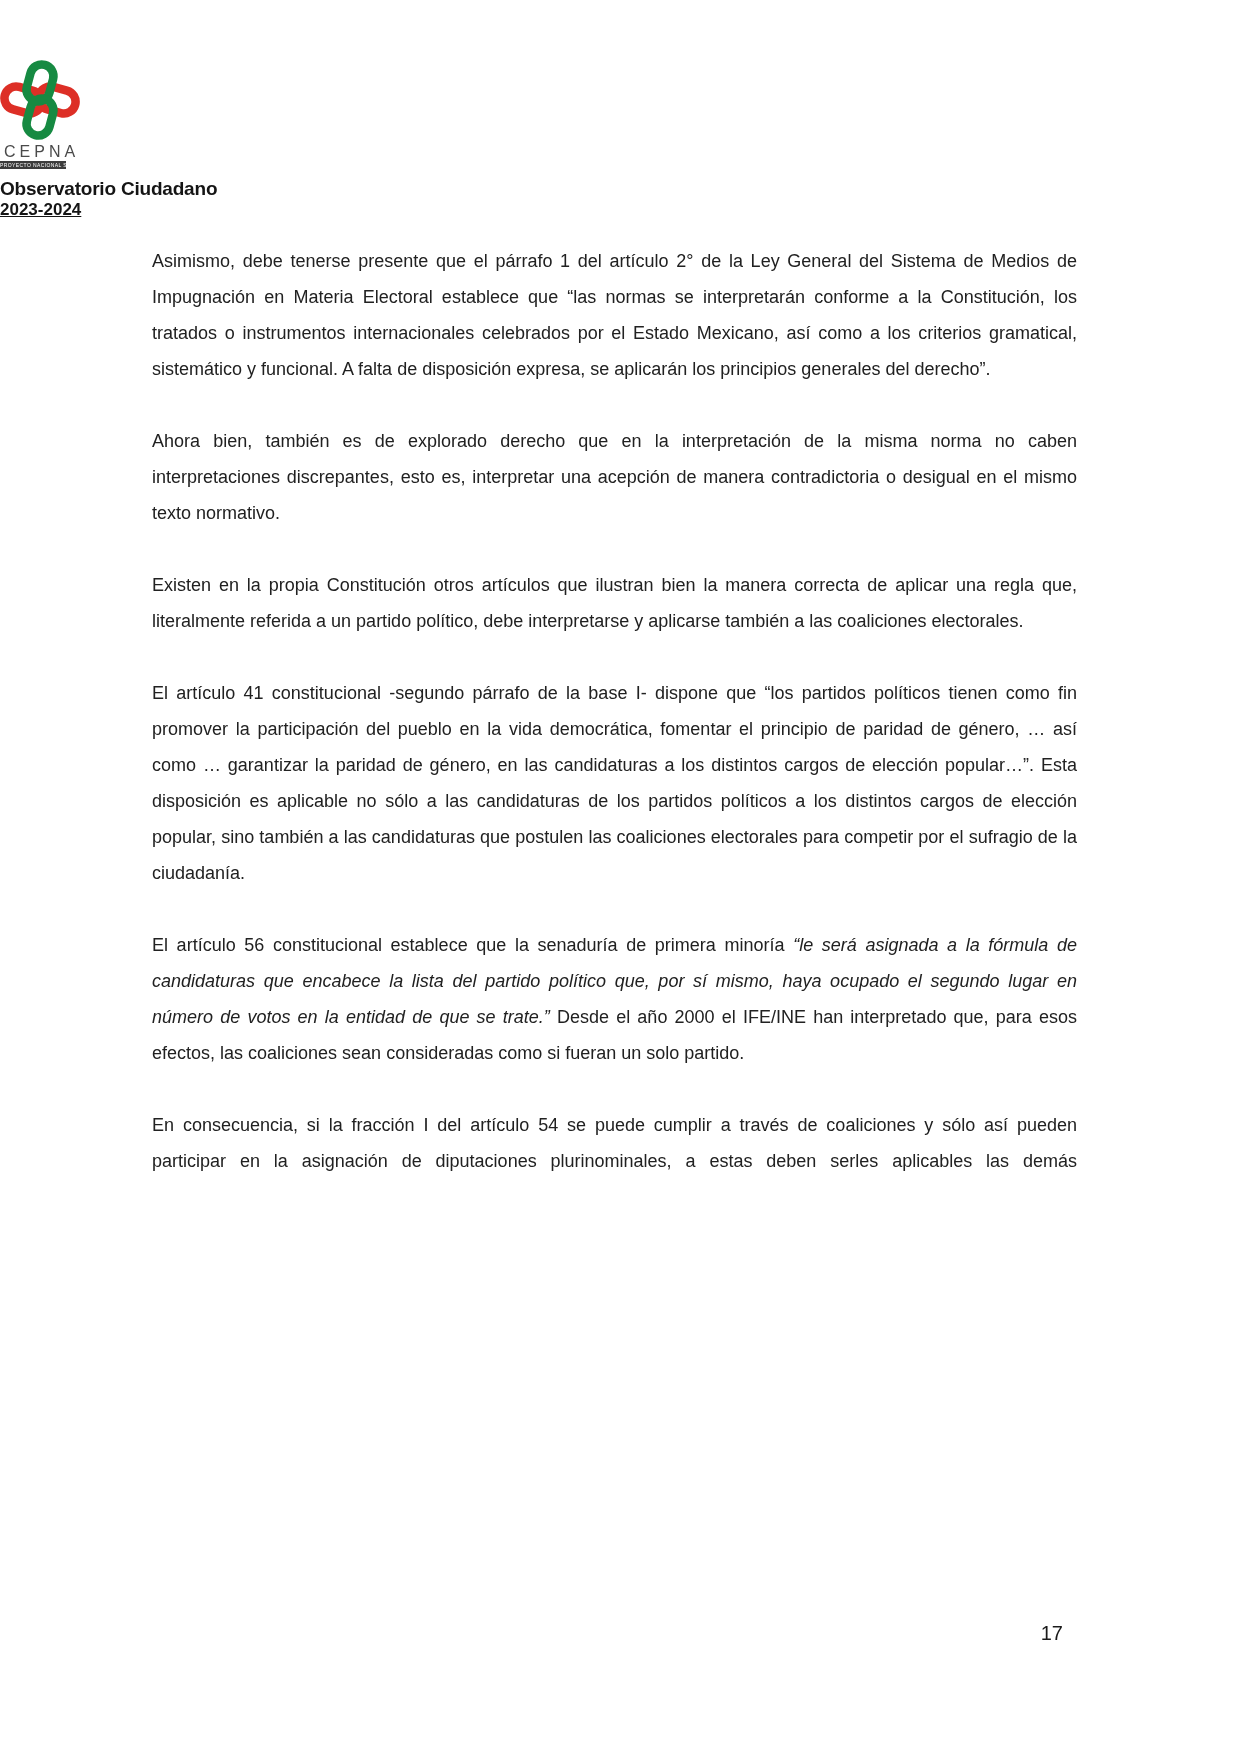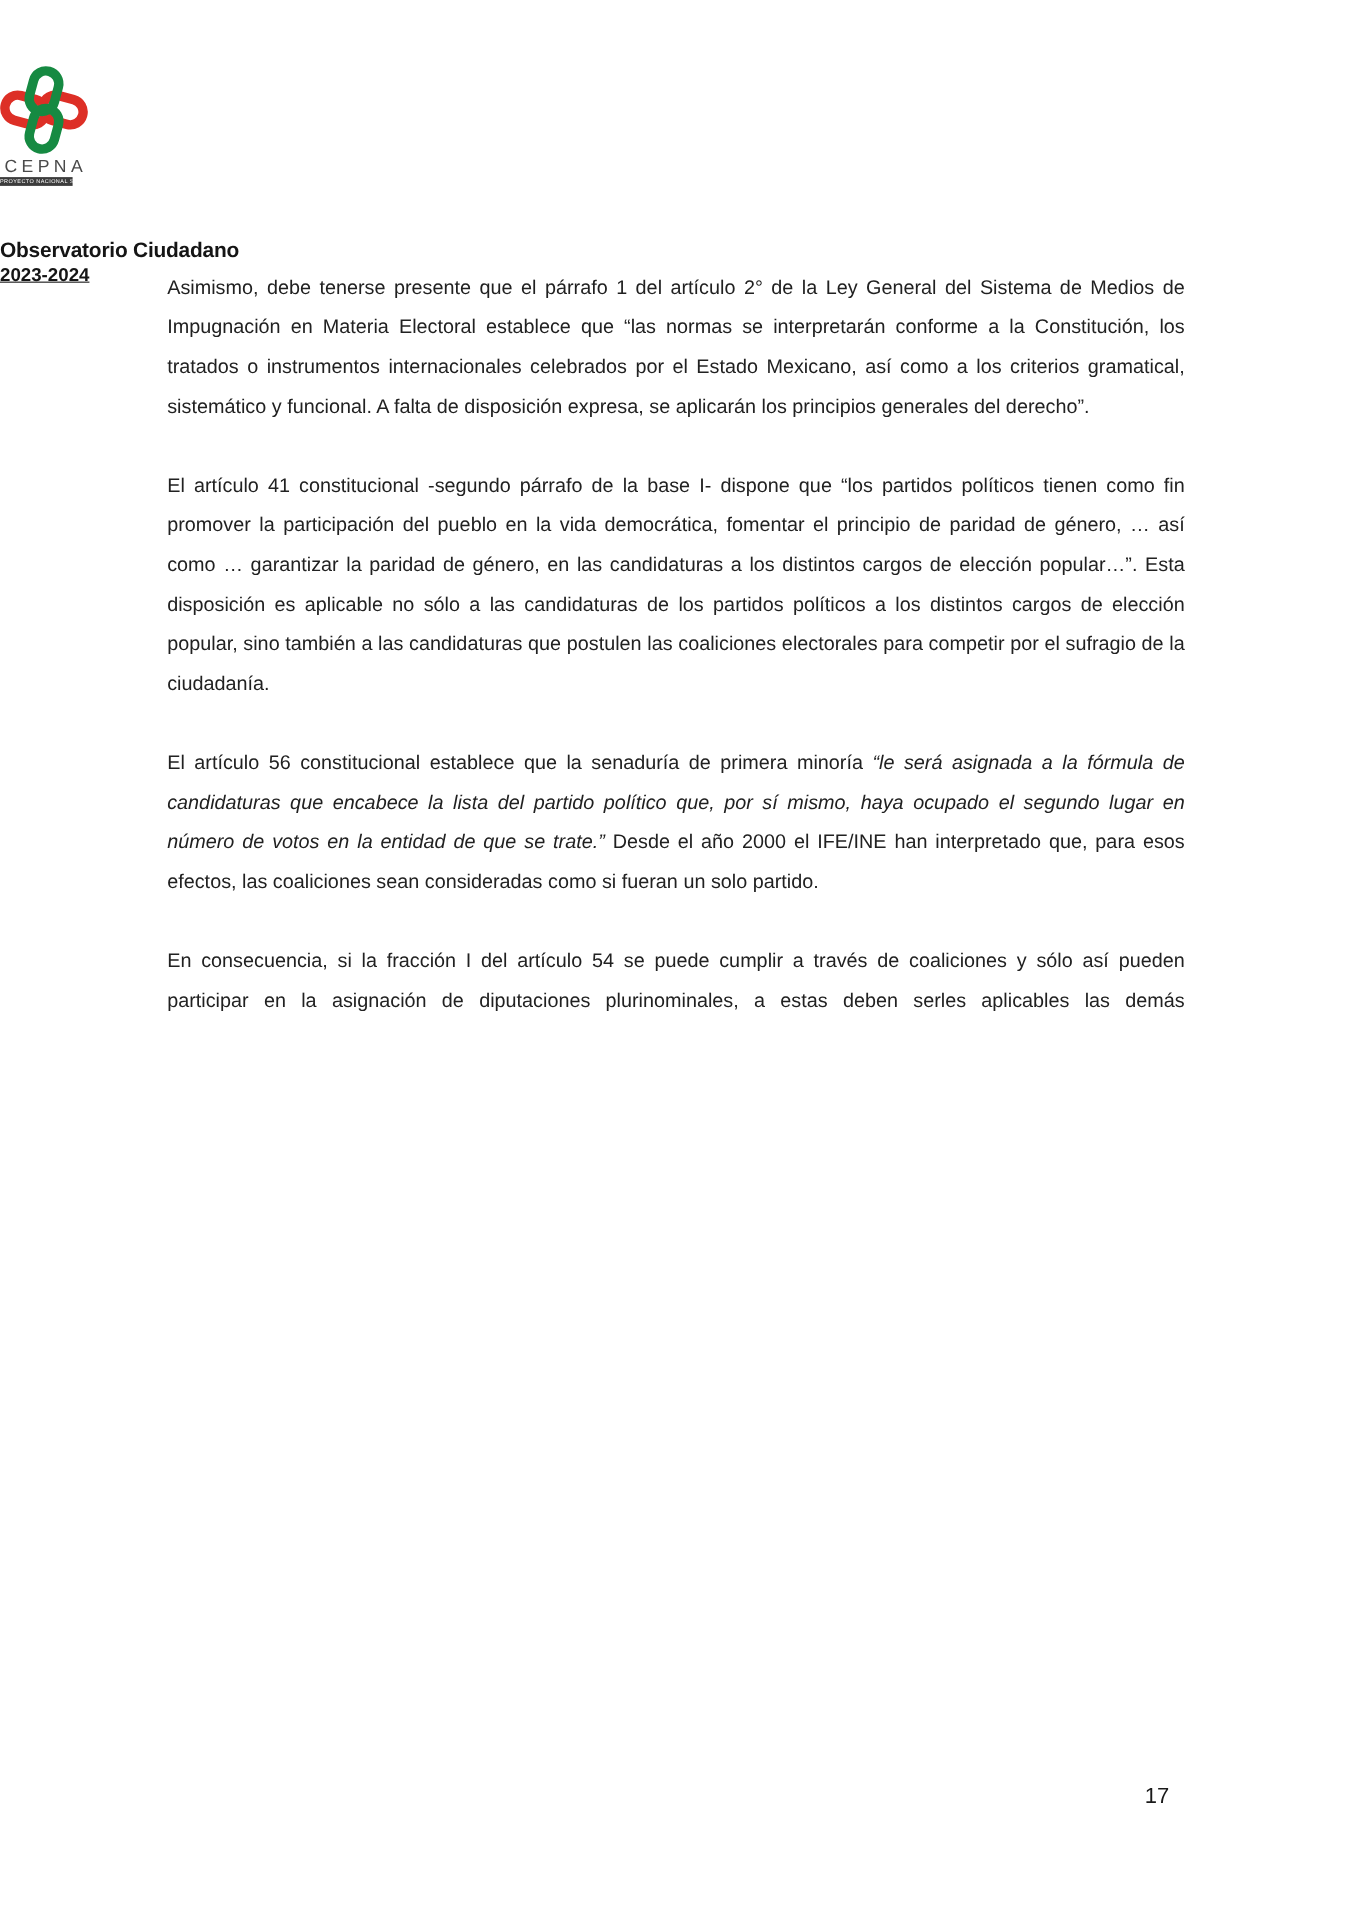--- a/index.html
+++ b/index.html
@@ -24,21 +24,21 @@
     margin-top:1px;text-indent:4px;line-height:17px;
   }
   .logo-bar{
     width:66px;height:8px;background:#3c3c3c;color:#ffffff;
     font-size:5px;line-height:8px;text-align:center;
     letter-spacing:.4px;overflow:hidden;margin:1px 0 9px 0;
     white-space:nowrap;
   }
   .org{
     font-weight:bold;font-size:19px;color:#151515;
-    line-height:21px;letter-spacing:-.2px;margin-top:40px;
+    line-height:21px;letter-spacing:-.2px;
   }
   .period{
     font-weight:bold;font-size:17px;color:#151515;
     line-height:19px;margin-top:1px;text-decoration:underline;
   }
 
   
   .doc-body{
     position:absolute;left:152px;top:243px;width:925px;
     font-size:18px;line-height:36px;color:#212121;
@@ -76,20 +76,22 @@
       </g>
     </svg>
     <div class="cepna">CEPNA</div>
     <div class="logo-bar">PROYECTO NACIONAL SC</div>
     <div class="org">Observatorio Ciudadano</div>
     <div class="period">2023-2024</div>
   </div>
 
   <main class="doc-body">
       <p><span>Asimismo, debe tenerse presente que el párrafo 1 del artículo 2° de la Ley General del Sistema de Medios de Impugnación en Materia Electoral establece que “las normas se interpretarán conforme a la Constitución, los tratados o instrumentos internacionales celebrados por el Estado Mexicano, así como a los criterios gramatical, sistemático y funcional. A falta de disposición expresa, se aplicarán los principios generales del derecho”.</span></p>
+      <p><span>Ahora bien, también es de explorado derecho que en la interpretación de la misma norma no caben interpretaciones discrepantes, esto es, interpretar una acepción de manera contradictoria o desigual en el mismo texto normativo.</span></p>
+      <p><span>Existen en la propia Constitución otros artículos que ilustran bien la manera correcta de aplicar una regla que, literalmente referida a un partido político, debe interpretarse y aplicarse también a las coaliciones electorales.</span></p>
       <p><span>El artículo 41 constitucional -segundo párrafo de la base I- dispone que “los partidos políticos tienen como fin promover la participación del pueblo en la vida democrática, fomentar el principio de paridad de género, … así como … garantizar la paridad de género, en las candidaturas a los distintos cargos de elección popular…”. Esta disposición es aplicable no sólo a las candidaturas de los partidos políticos a los distintos cargos de elección popular, sino también a las candidaturas que postulen las coaliciones electorales para competir por el sufragio de la ciudadanía.</span></p>
       <p><span>El artículo 56 constitucional establece que la senaduría de primera minoría </span><span class="italic">“le será asignada a la fórmula de candidaturas que encabece la lista del partido político que, por sí mismo, haya ocupado el segundo lugar en número de votos en la entidad de que se trate.”</span><span> Desde el año 2000 el IFE/INE han interpretado que, para esos efectos, las coaliciones sean consideradas como si fueran un solo partido.</span></p>
       <p class="justify-last"><span>En consecuencia, si la fracción I del artículo 54 se puede cumplir a través de coaliciones y sólo así pueden participar en la asignación de diputaciones plurinominales, a estas deben serles aplicables las demás</span></p>
     </main>
 
   <div class="pagenum">17</div>
 
 </div>
 
 </body></html>

